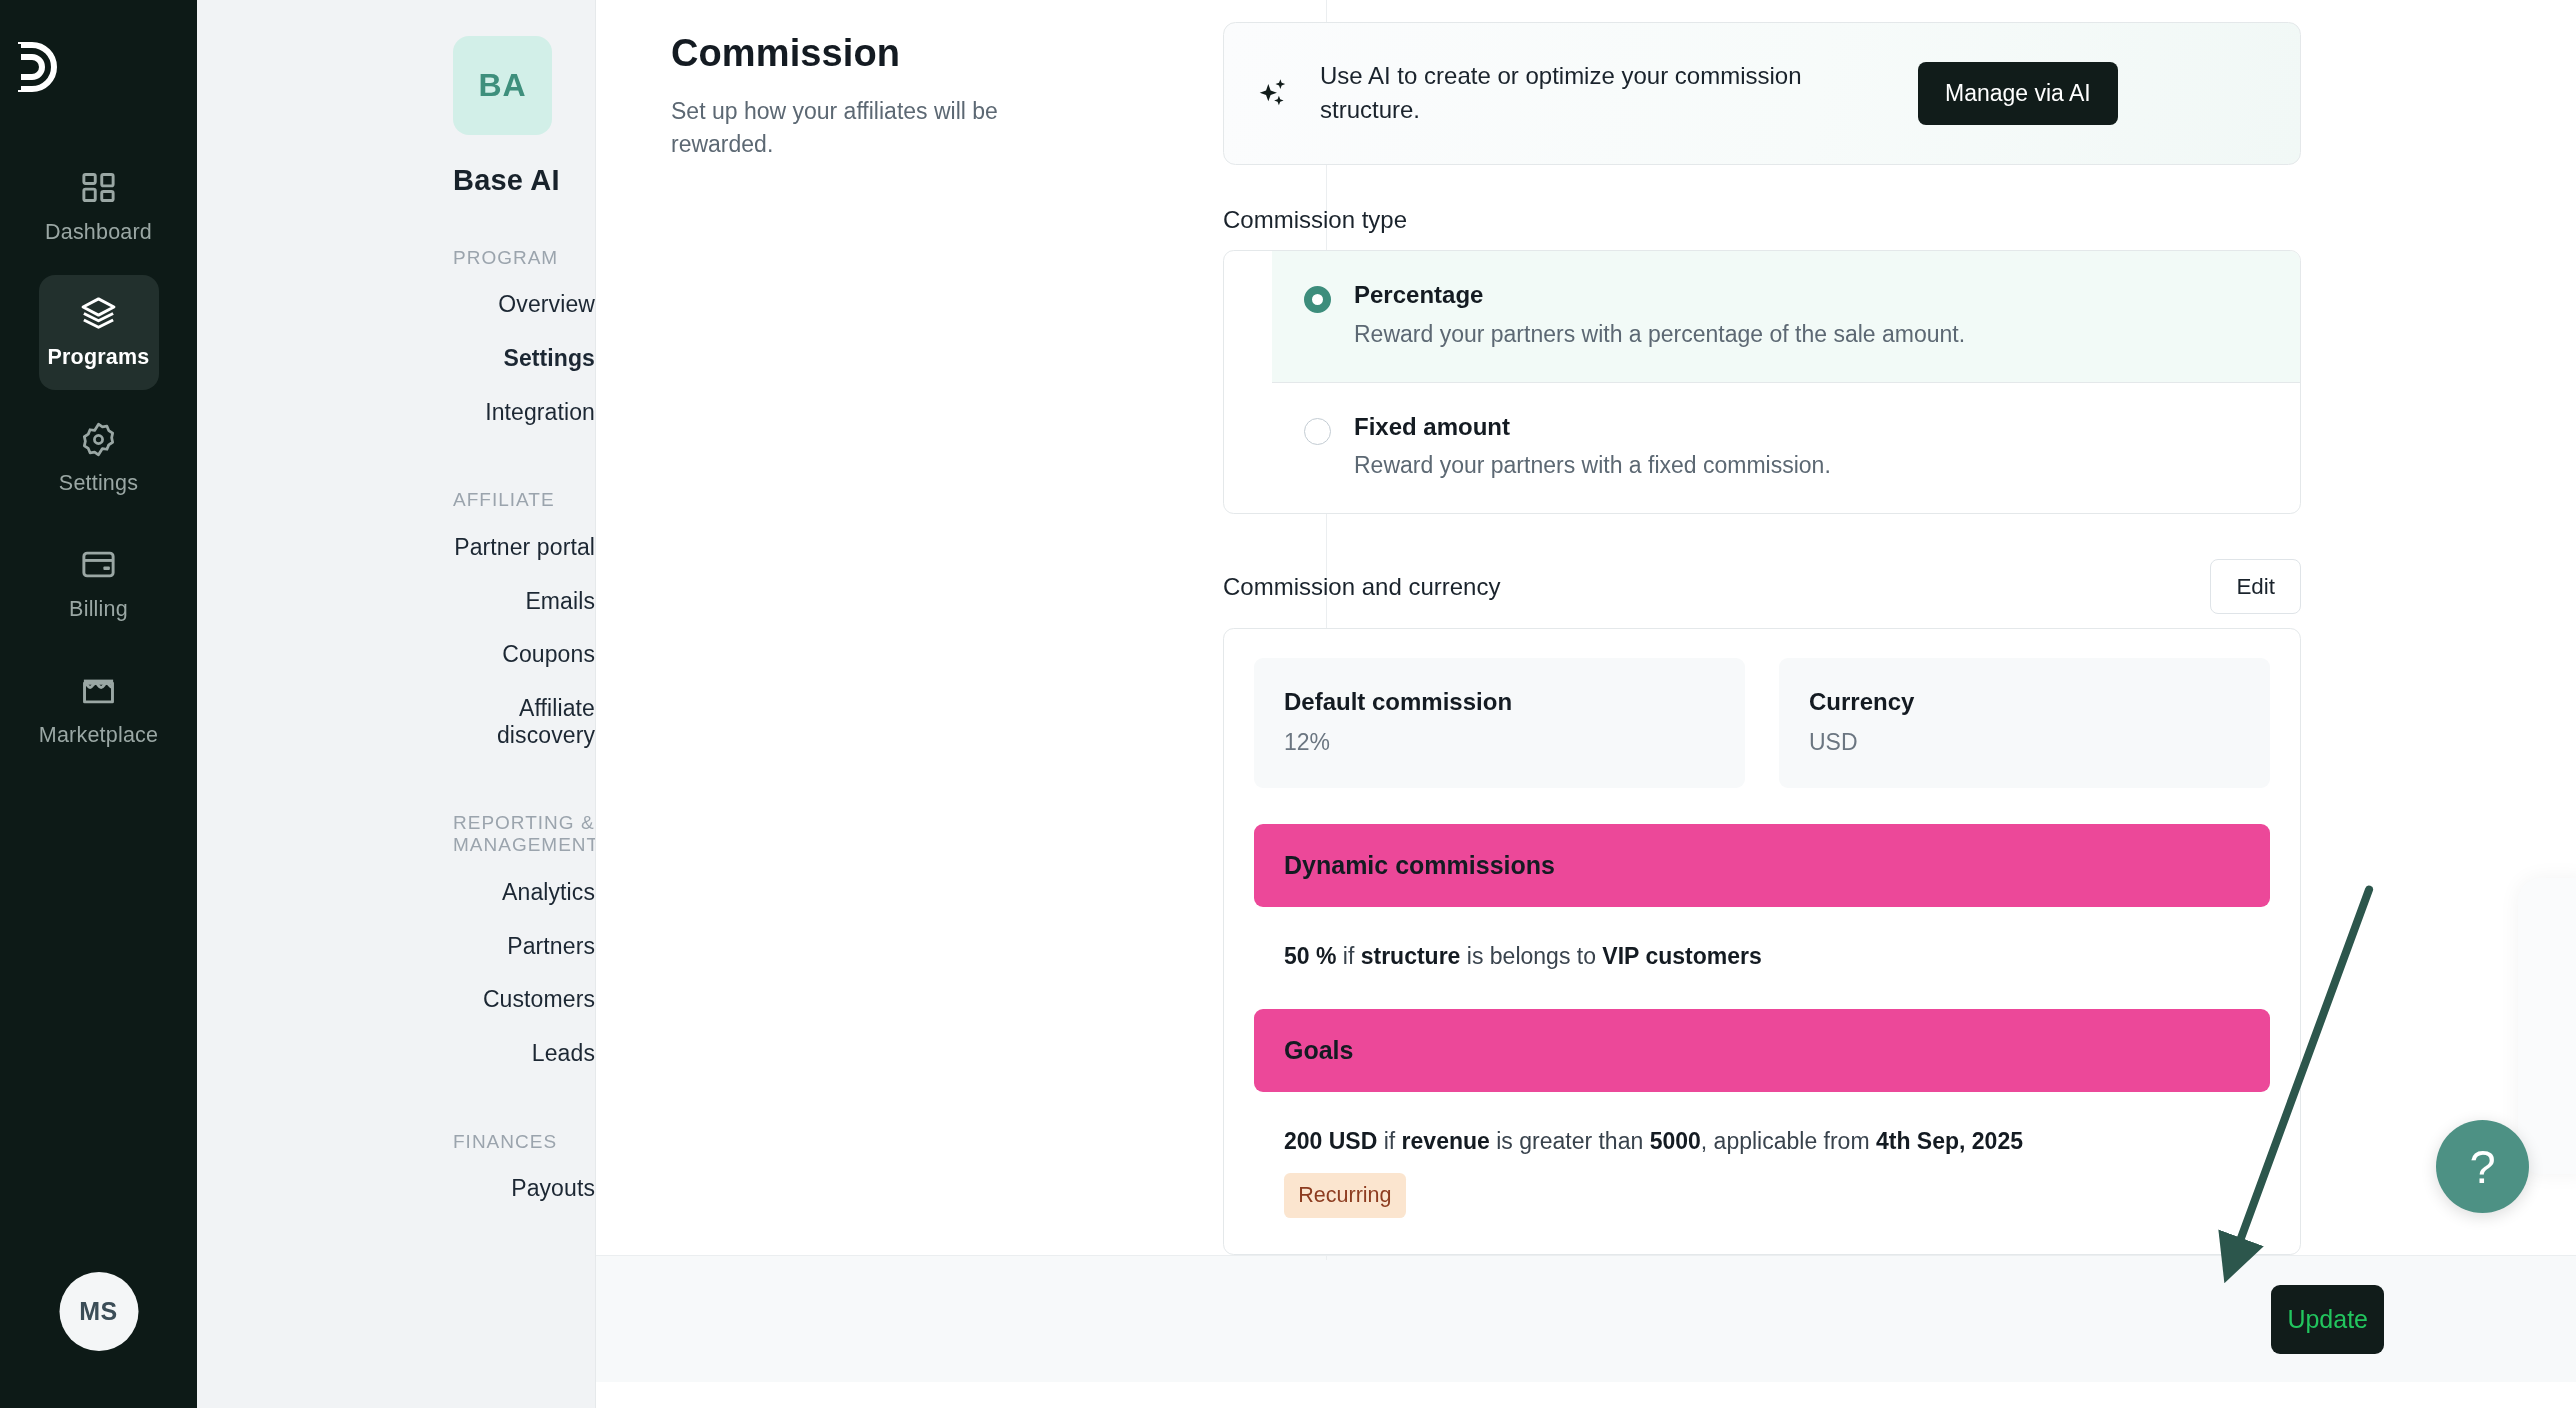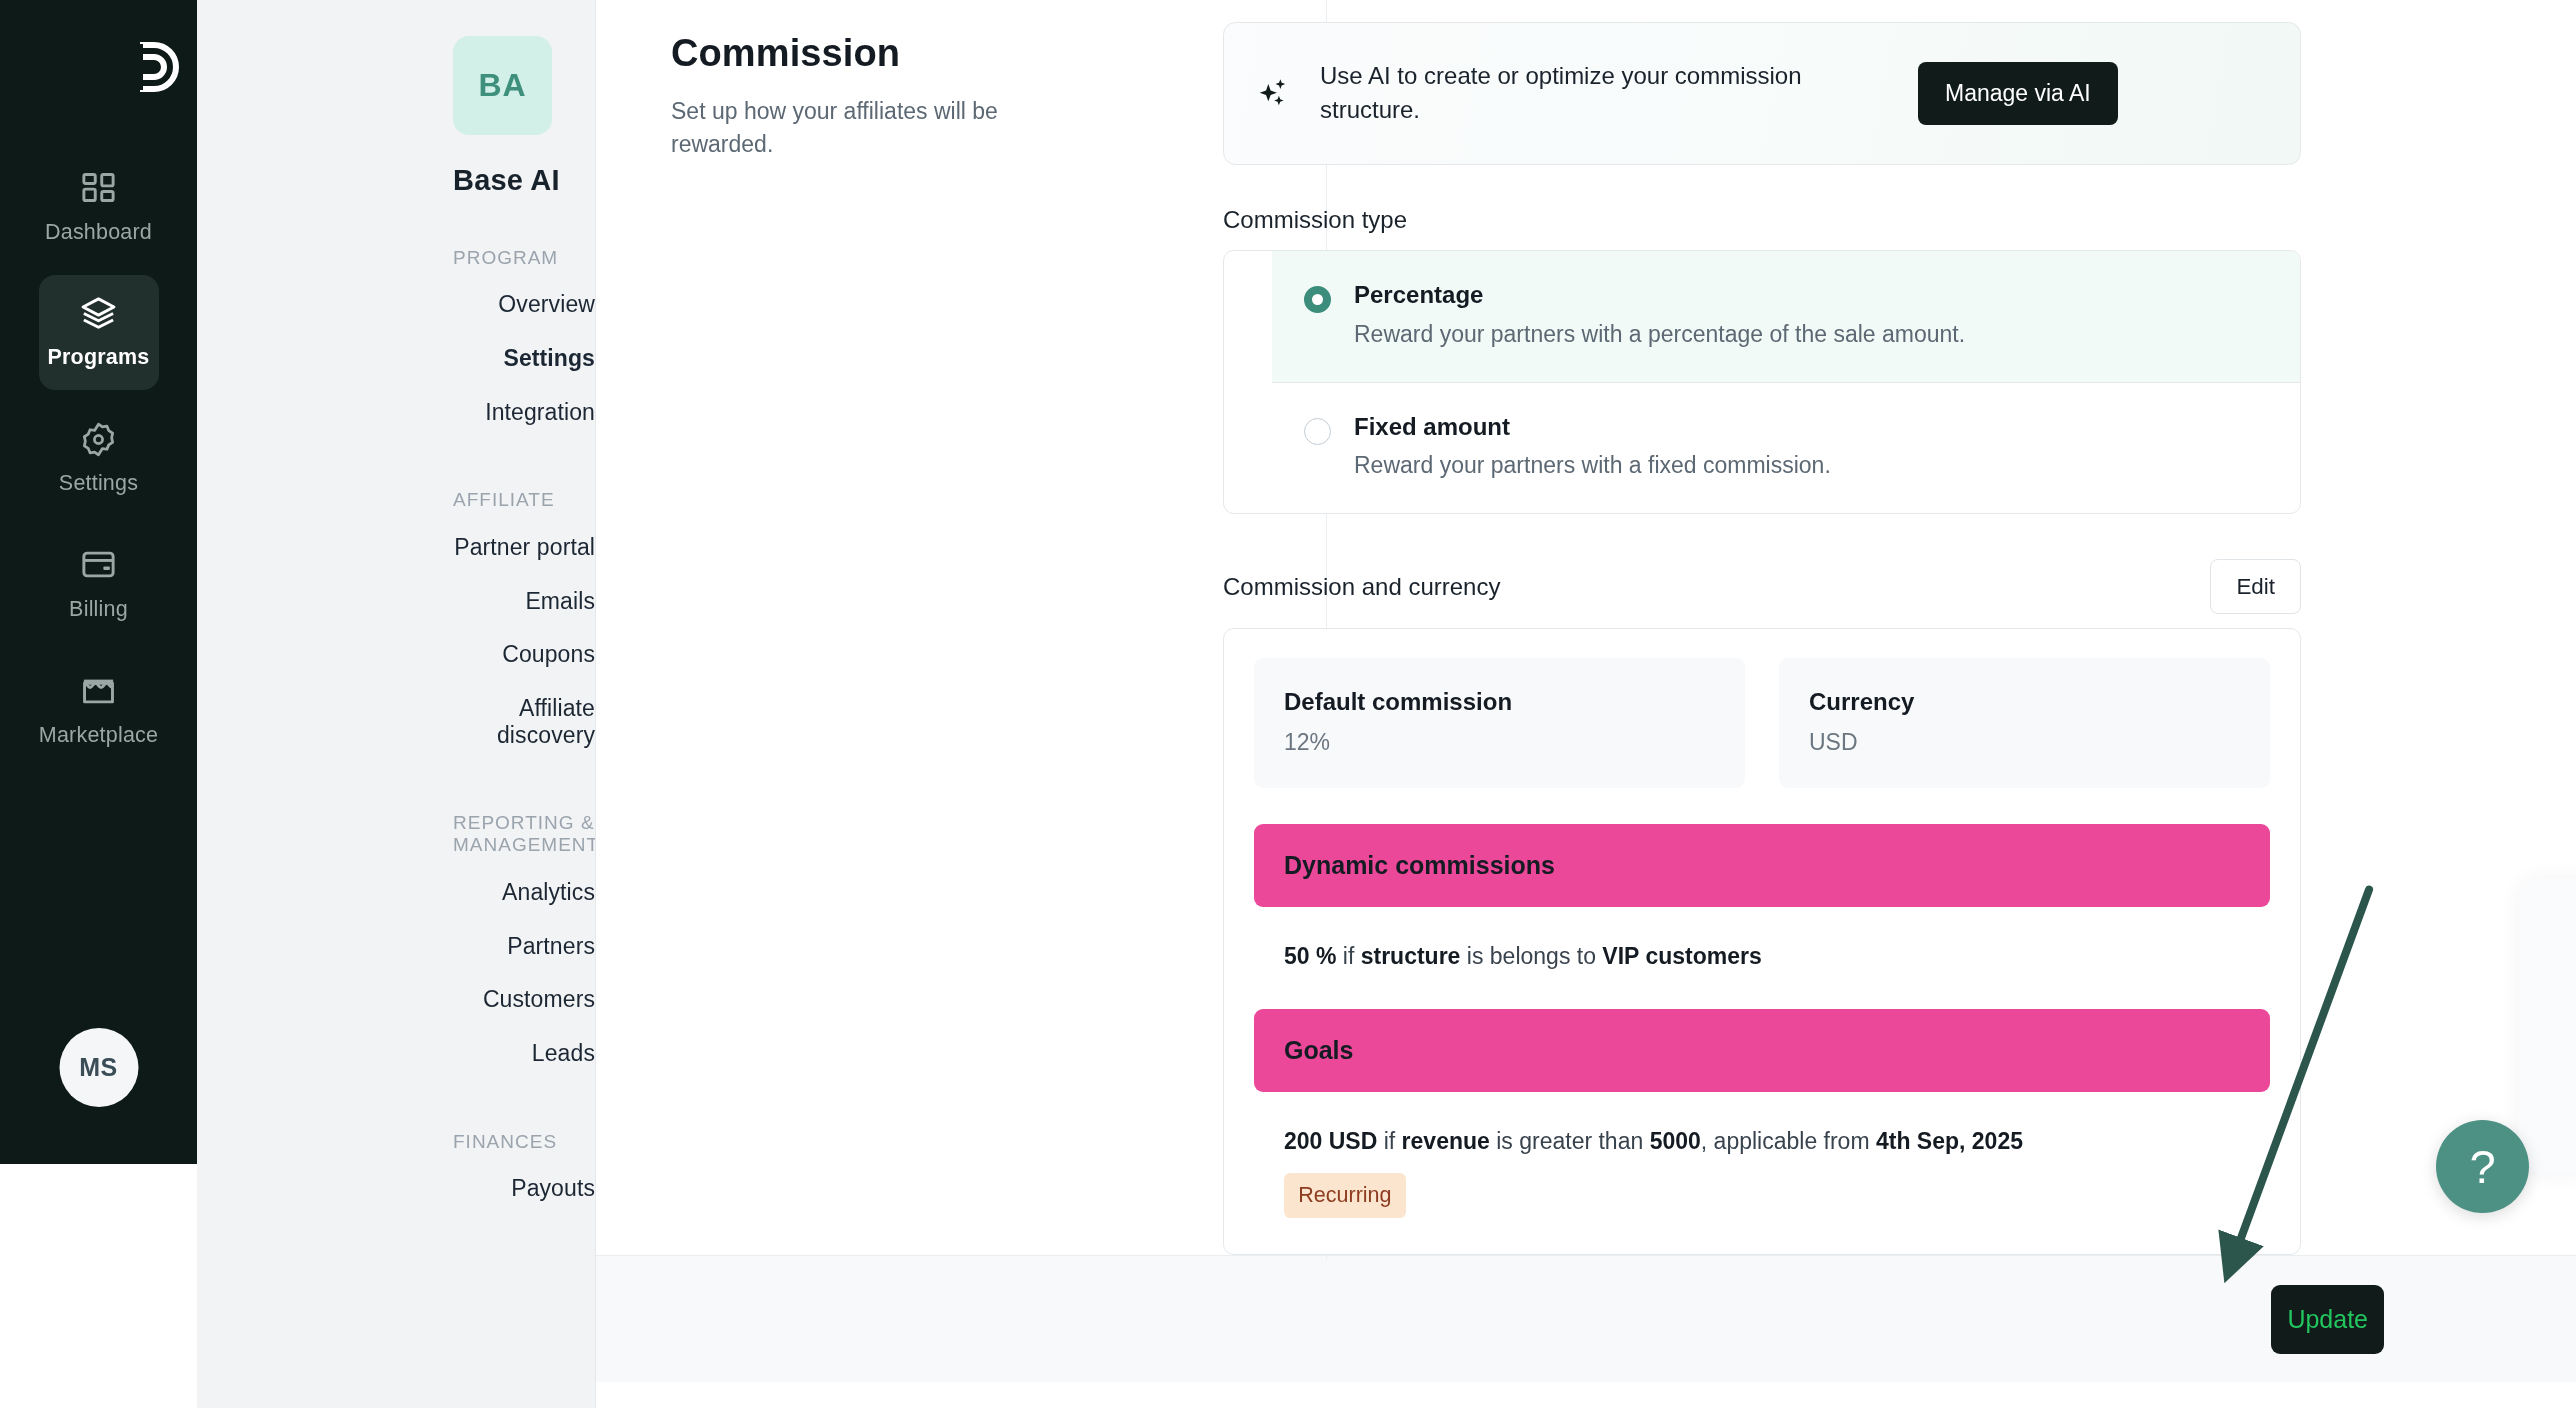--- a/index.html
+++ b/index.html
@@ -6,23 +6,23 @@
   html, body {
     width: 2576px; height: 1408px;
     font-family: "Liberation Sans", sans-serif;
     background: #ffffff;
     overflow: hidden;
   }
   .app { position: relative; width: 2576px; height: 1408px; display: flex; }
 
   
   .rail {
-    width: 197px; height: 1164px;
+    width: 197px; height: 1408px;
     background: #0d1a17;
-    display: flex; flex-direction: column; align-items: flex-end;
+    display: flex; flex-direction: column; align-items: flex-start;
     flex: 0 0 197px;
     position: relative;
   }
   .rail-logo { margin-top: 29px; width: 75px; height: 75px; display:flex; align-items:center; justify-content:center; }
   .rail-nav { margin-top: 45px; width: 100%; display: flex; flex-direction: column; align-items: center; gap: 10.7px; }
   .rail-item {
     width: 120px; height: 115px; border-radius: 16px;
     display: flex; flex-direction: column; align-items: center; justify-content: center;
     gap: 12.5px; cursor: pointer;
   }

